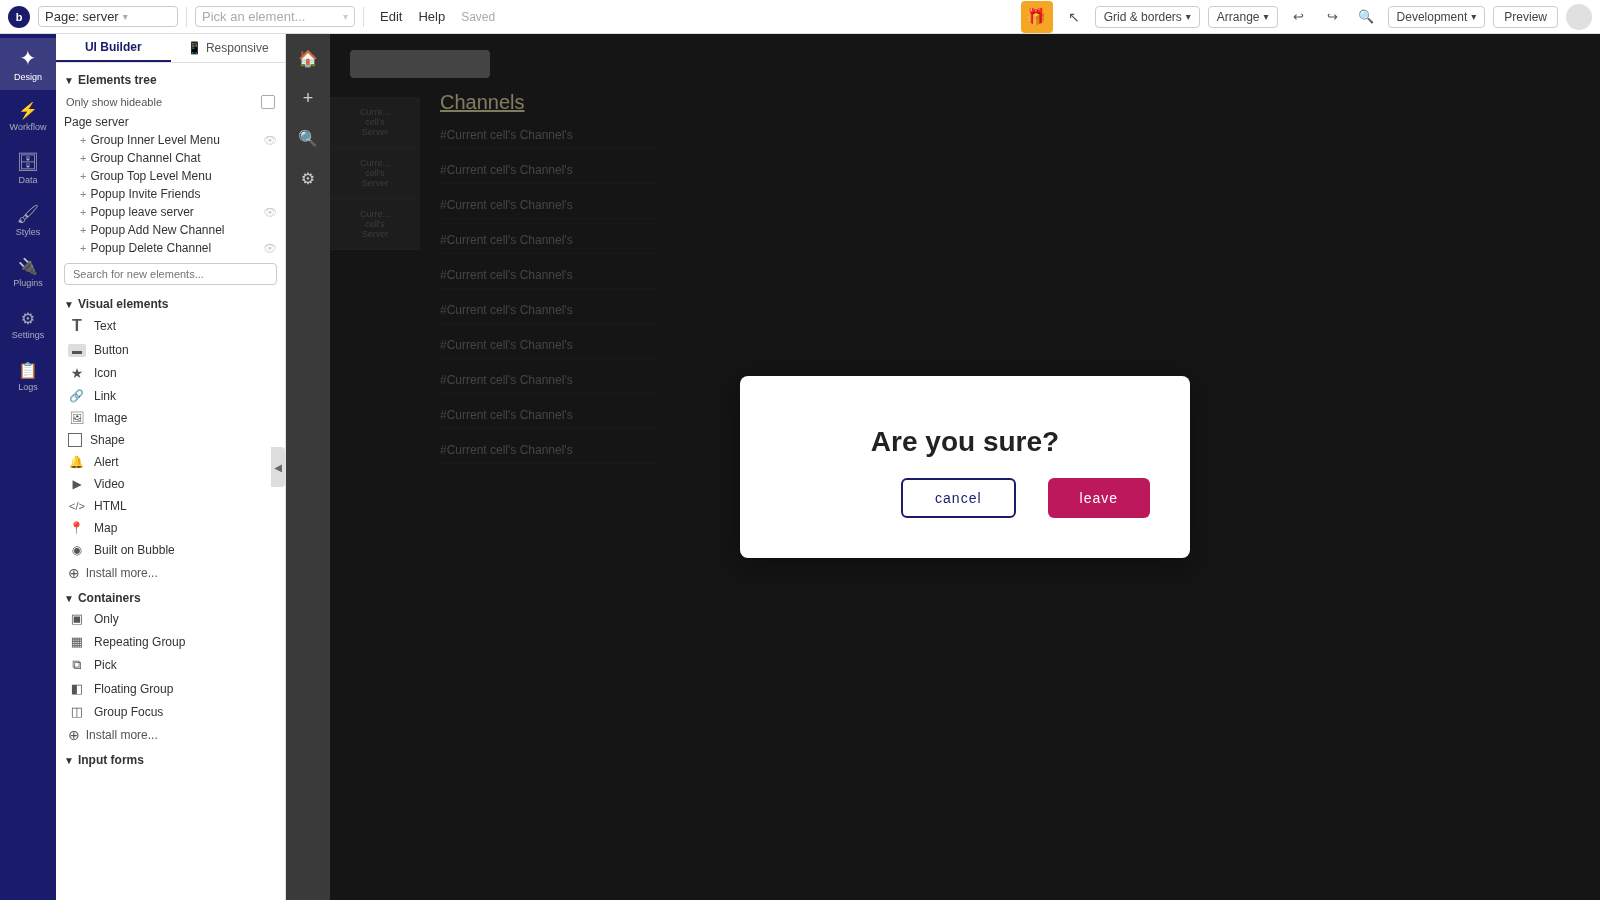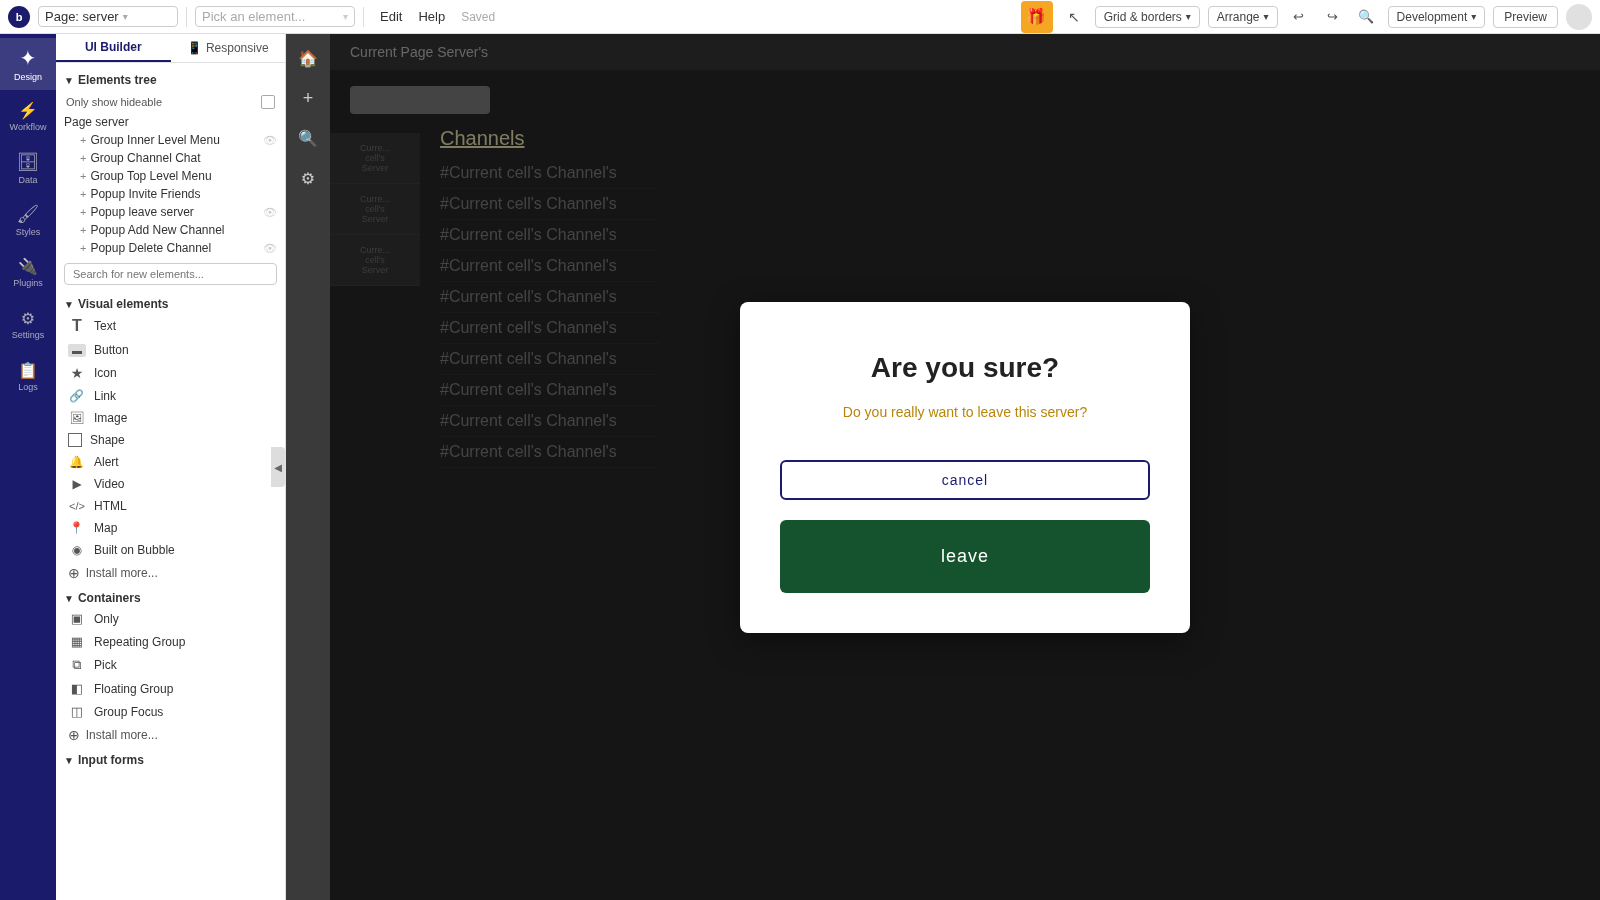--- a/index.html
+++ b/index.html
@@ -70,30 +70,30 @@
 
     
     .canvas-area { flex: 1; background: #2a2a2a; position: relative; overflow: hidden; }
 
     
     .canvas-toolbar { position: absolute; left: 0; top: 0; width: 44px; height: 100%; background: #3a3a3a; display: flex; flex-direction: column; align-items: center; padding-top: 8px; gap: 8px; z-index: 10; }
     .canvas-tool { width: 32px; height: 32px; display: flex; align-items: center; justify-content: center; cursor: pointer; color: #ccc; border-radius: 4px; font-size: 16px; }
 
     
     .page-content { position: absolute; left: 44px; top: 0; right: 0; bottom: 0; overflow: auto; }
-    .channel-list-item { color: #888; font-size: 16px; padding: 6px 0; border-bottom: 1px solid #333; }
+    .channel-list-item { color: #888; font-size: 12px; padding: 6px 0; border-bottom: 1px solid #333; margin-top: 8px; }
 
     
     .modal-overlay { position: absolute; left: 44px; top: 0; right: 0; bottom: 0; background: rgba(0,0,0,0.5); z-index: 50; display: flex; align-items: center; justify-content: center; }
     .modal-box { background: #fff; border-radius: 8px; width: 450px; padding: 50px 40px 40px; text-align: center; box-shadow: 0 8px 32px rgba(0,0,0,0.4); }
     .modal-title { font-size: 28px; font-weight: 800; color: #222; margin-bottom: 20px; }
     .modal-subtitle { font-size: 14px; color: #b8860b; margin-bottom: 40px; }
-    .modal-buttons { display: flex; gap: 20px; justify-content: space-between; flex-direction: column; }
+    .modal-buttons { display: flex; gap: 32px; justify-content: flex-end; }
     .modal-cancel-btn { padding: 10px 32px; border: 2px solid #1b1b6b; border-radius: 6px; background: #fff; color: #1b1b6b; font-size: 14px; font-weight: 500; cursor: pointer; letter-spacing: 1px; }
-    .modal-leave-btn { padding: 26px 32px; border: none; border-radius: 6px; background: #14532d; color: #fff; font-size: 18px; font-weight: 500; cursor: pointer; letter-spacing: 1px; }
+    .modal-leave-btn { padding: 10px 32px; border: none; border-radius: 6px; background: #be185d; color: #fff; font-size: 14px; font-weight: 500; cursor: pointer; letter-spacing: 1px; }
 
     
     .collapse-arrow { position: absolute; right: 0; top: 50%; transform: translateY(-50%); width: 14px; height: 40px; background: #ddd; display: flex; align-items: center; justify-content: center; cursor: pointer; border-radius: 0 4px 4px 0; font-size: 10px; color: #666; z-index: 5; }
   </style>
 </head>
 <body>
 
 <div class="topbar">
   <div class="topbar-logo">
     <span>b</span>
@@ -339,23 +339,20 @@
 
     <div class="canvas-toolbar">
       <div class="canvas-tool">🏠</div>
       <div class="canvas-tool" style="font-size:18px;">+</div>
       <div class="canvas-tool">🔍</div>
       <div class="canvas-tool">⚙</div>
     </div>
 
     <div class="page-content">
 
-      <div style="background:#3a3a3a; padding: 10px 20px 10px 20px; color: #ccc; font-size: 14px;">
-        <span>Current Page Server's</span>
-      </div>
 
       <div style="padding: 16px 20px 0 20px;">
         <div style="background: #888; border-radius: 4px; height: 28px; width: 140px; display: inline-block;"></div>
       </div>
 
       <div style="display: flex; margin-top: 0;">
 
         <div style="display:flex; flex-direction: column; width: 90px; margin-left: 0;">
           <div style="background: #3a3a3a; color: #777; font-size: 9px; padding: 10px 4px; text-align:center; border-bottom: 1px solid #444; margin-top: 16px;">
             Curre...<br>cell's<br>Server
@@ -382,21 +379,20 @@
             <div class="channel-list-item">#Current cell's Channel's</div>
             <div class="channel-list-item">#Current cell's Channel's</div>
           </div>
         </div>
       </div>
     </div>
 
     <div class="modal-overlay">
       <div class="modal-box">
         <div class="modal-title">Are you sure?</div>
-        <div class="modal-subtitle">Do you really want to leave this server?</div>
         <div class="modal-buttons">
           <button class="modal-cancel-btn">cancel</button>
           <button class="modal-leave-btn">leave</button>
         </div>
       </div>
     </div>
   </div>
 </div>
 
 </body></html>

